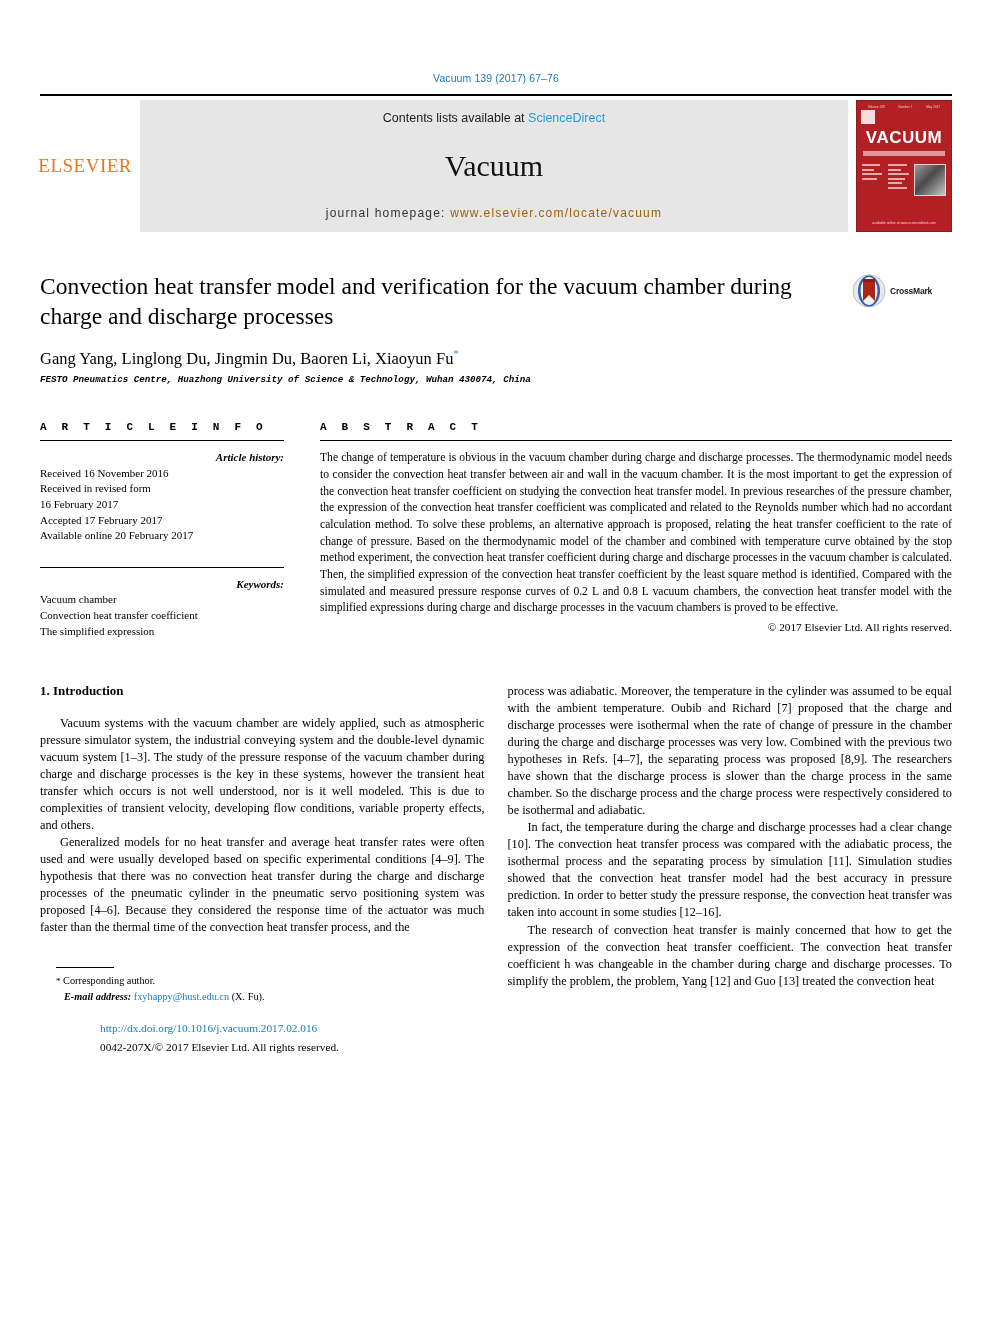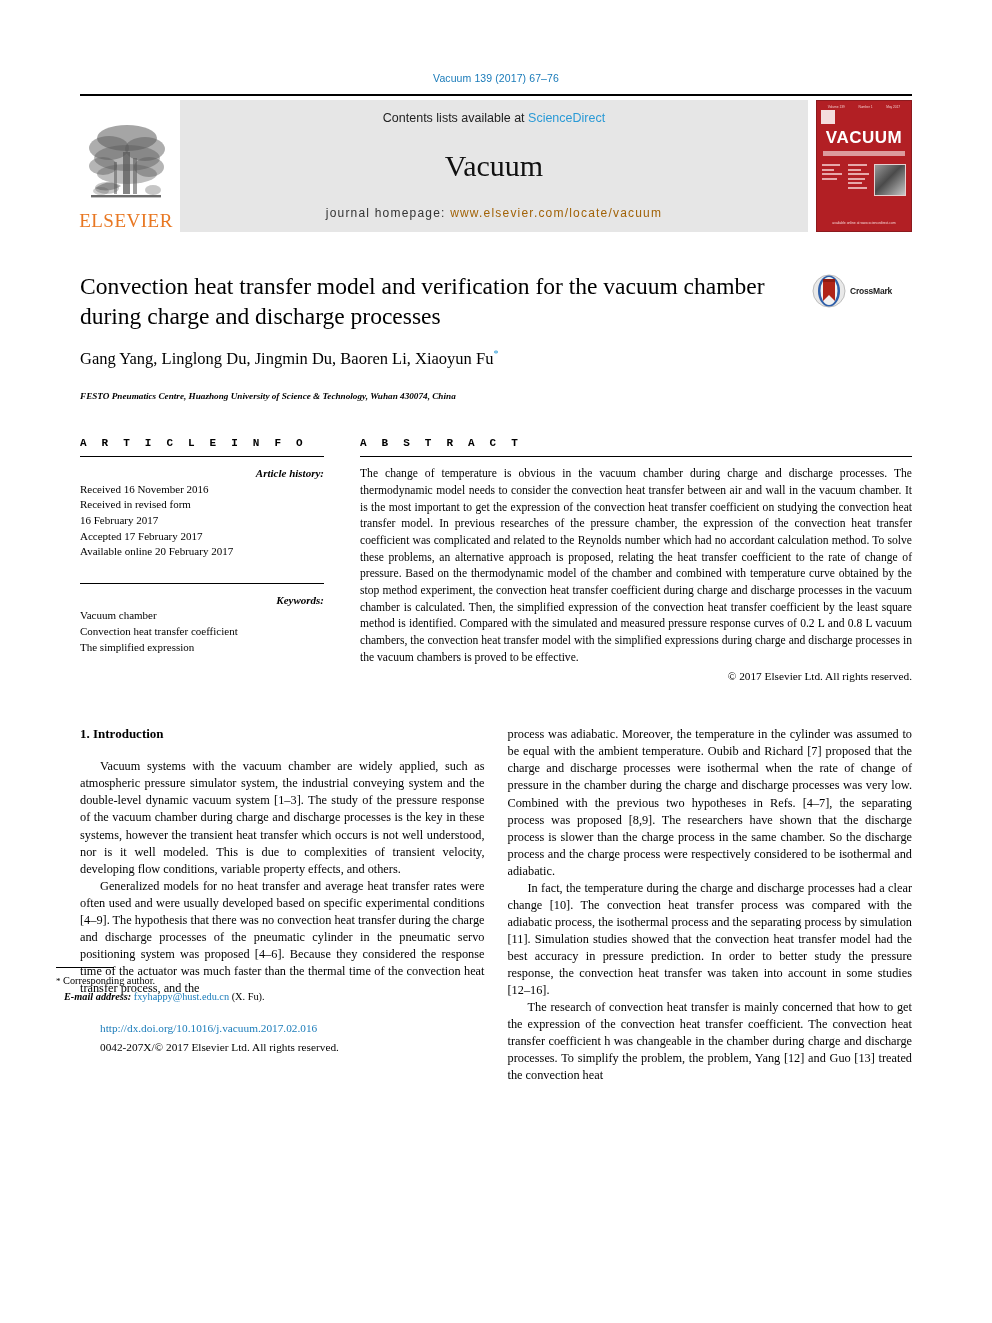--- a/index.html
+++ b/index.html
@@ -13,21 +13,21 @@
     font-family: "Liberation Serif", serif;
     color: #000000;
     position: relative;
     overflow: hidden;
   }
   .page {
     position: relative;
     width: 992px;
     height: 1078px;
     box-sizing: border-box;
-    padding: 0 80px;
+    padding: 0 40px;
   }
 
   
   .runhead {
     text-align: center;
     font-family: "Liberation Sans", sans-serif;
     font-size: 10.5px;
     color: #1a7bb9;
     padding-top: 72px;
     letter-spacing: .1px;
@@ -39,21 +39,21 @@
     border-top: 2.5px solid #000;
     padding-top: 4px;
     display: flex;
     align-items: stretch;
     height: 132px;
   }
   .elsevier-logo {
     width: 92px;
     flex: 0 0 92px;
     display: flex;
-    flex-direction: column;
+    flex-direction: row;
     align-items: center;
     justify-content: flex-end;
     padding-bottom: 2px;
   }
   .tree-svg { display:block; }
   .elsevier-word {
     font-family: "Liberation Serif", serif;
     font-size: 19px;
     letter-spacing: .5px;
     color: #E87722;
@@ -160,25 +160,25 @@
     color: #000;
   }
   .authors {
     font-family: "Liberation Serif", serif;
     font-size: 16.5px;
     margin-top: 16px;
     color: #000;
   }
   .authors sup { color: #2a9ad6; font-size: 10px; }
   .affil {
-    font-family: Liberation Serif, serif;
+    font-family: Liberation Mono, monospace;
     font-style: italic;
     font-weight: bold;
     font-size: 9.2px;
-    margin-top: 23px;
+    margin-top: 6px;
     color: #000;
   }
   .crossmark {
     flex: 0 0 100px;
     display: flex;
     align-items: center;
     gap: 4px;
     padding-top: 2px;
   }
   .cm-badge { display:block; }

